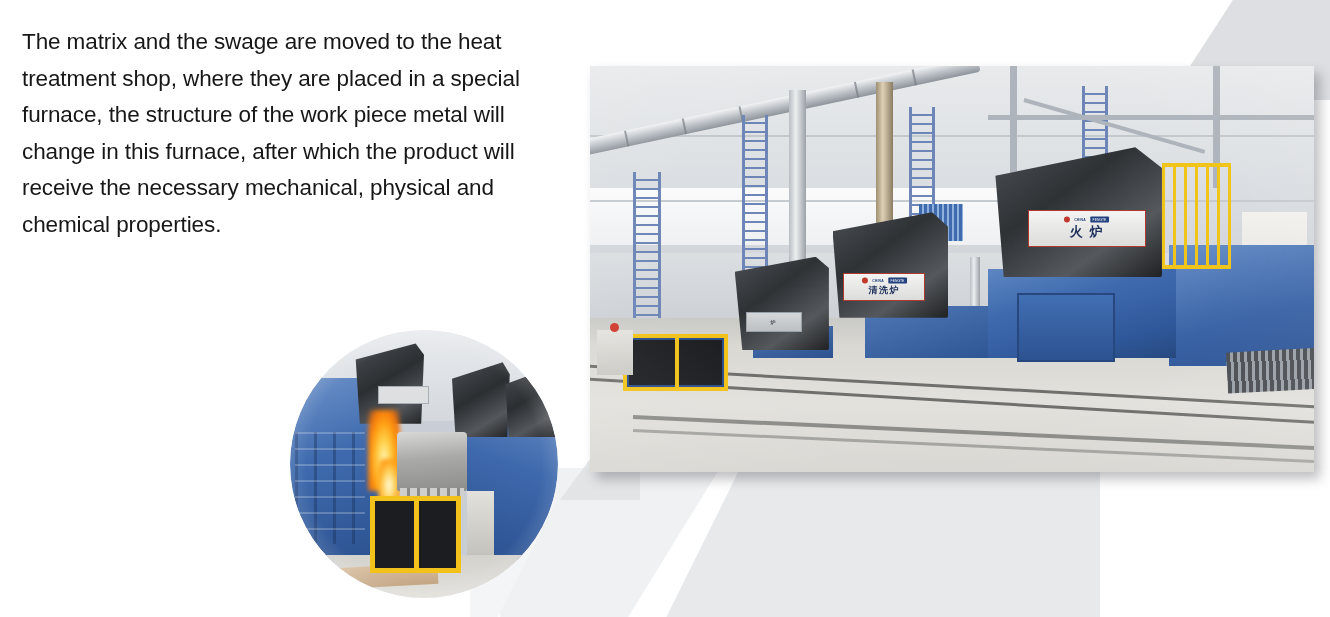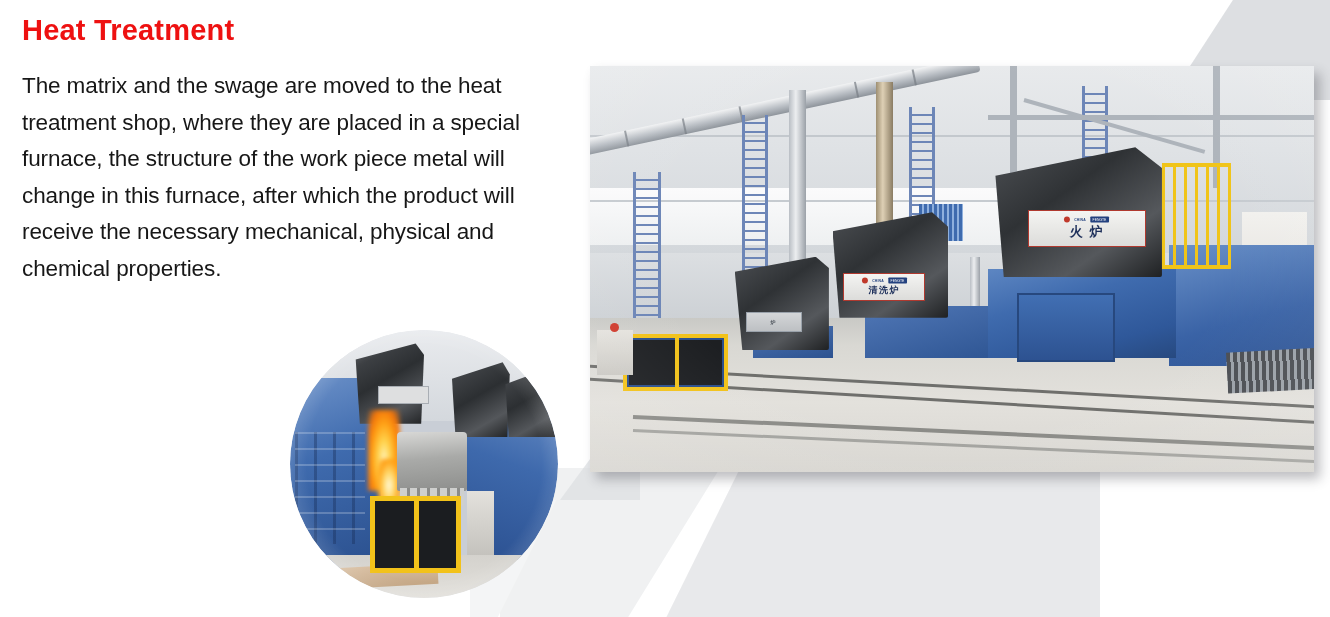--- a/index.html
+++ b/index.html
@@ -373,21 +373,20 @@
 </head>
 <body>
 
 <div class="deco" id="deco-top-right"></div>
 <div class="deco" id="deco-bottom-wedge"></div>
 <div class="deco" id="deco-bottom-left-wedge"></div>
 <div class="deco" id="deco-mid-small"></div>
 <div class="deco" id="deco-left-tail"></div>
 
 <div id="text-col">
-  <h1 id="page-title">Heat Treatment</h1>
   <p id="body-paragraph">The matrix and the swage are moved to the heat treatment shop, where they are placed in a special furnace, the structure of the work piece metal will change in this furnace, after which the product will receive the necessary mechanical, physical and chemical properties.</p>
 </div>
 
 <div id="main-photo">
   <div class="scene">
     <div class="wall-upper"></div>
     <div class="wall-bright"></div>
     <div class="wall-band b1"></div>
     <div class="wall-band b2"></div>
     <div class="wall-lower"></div>

